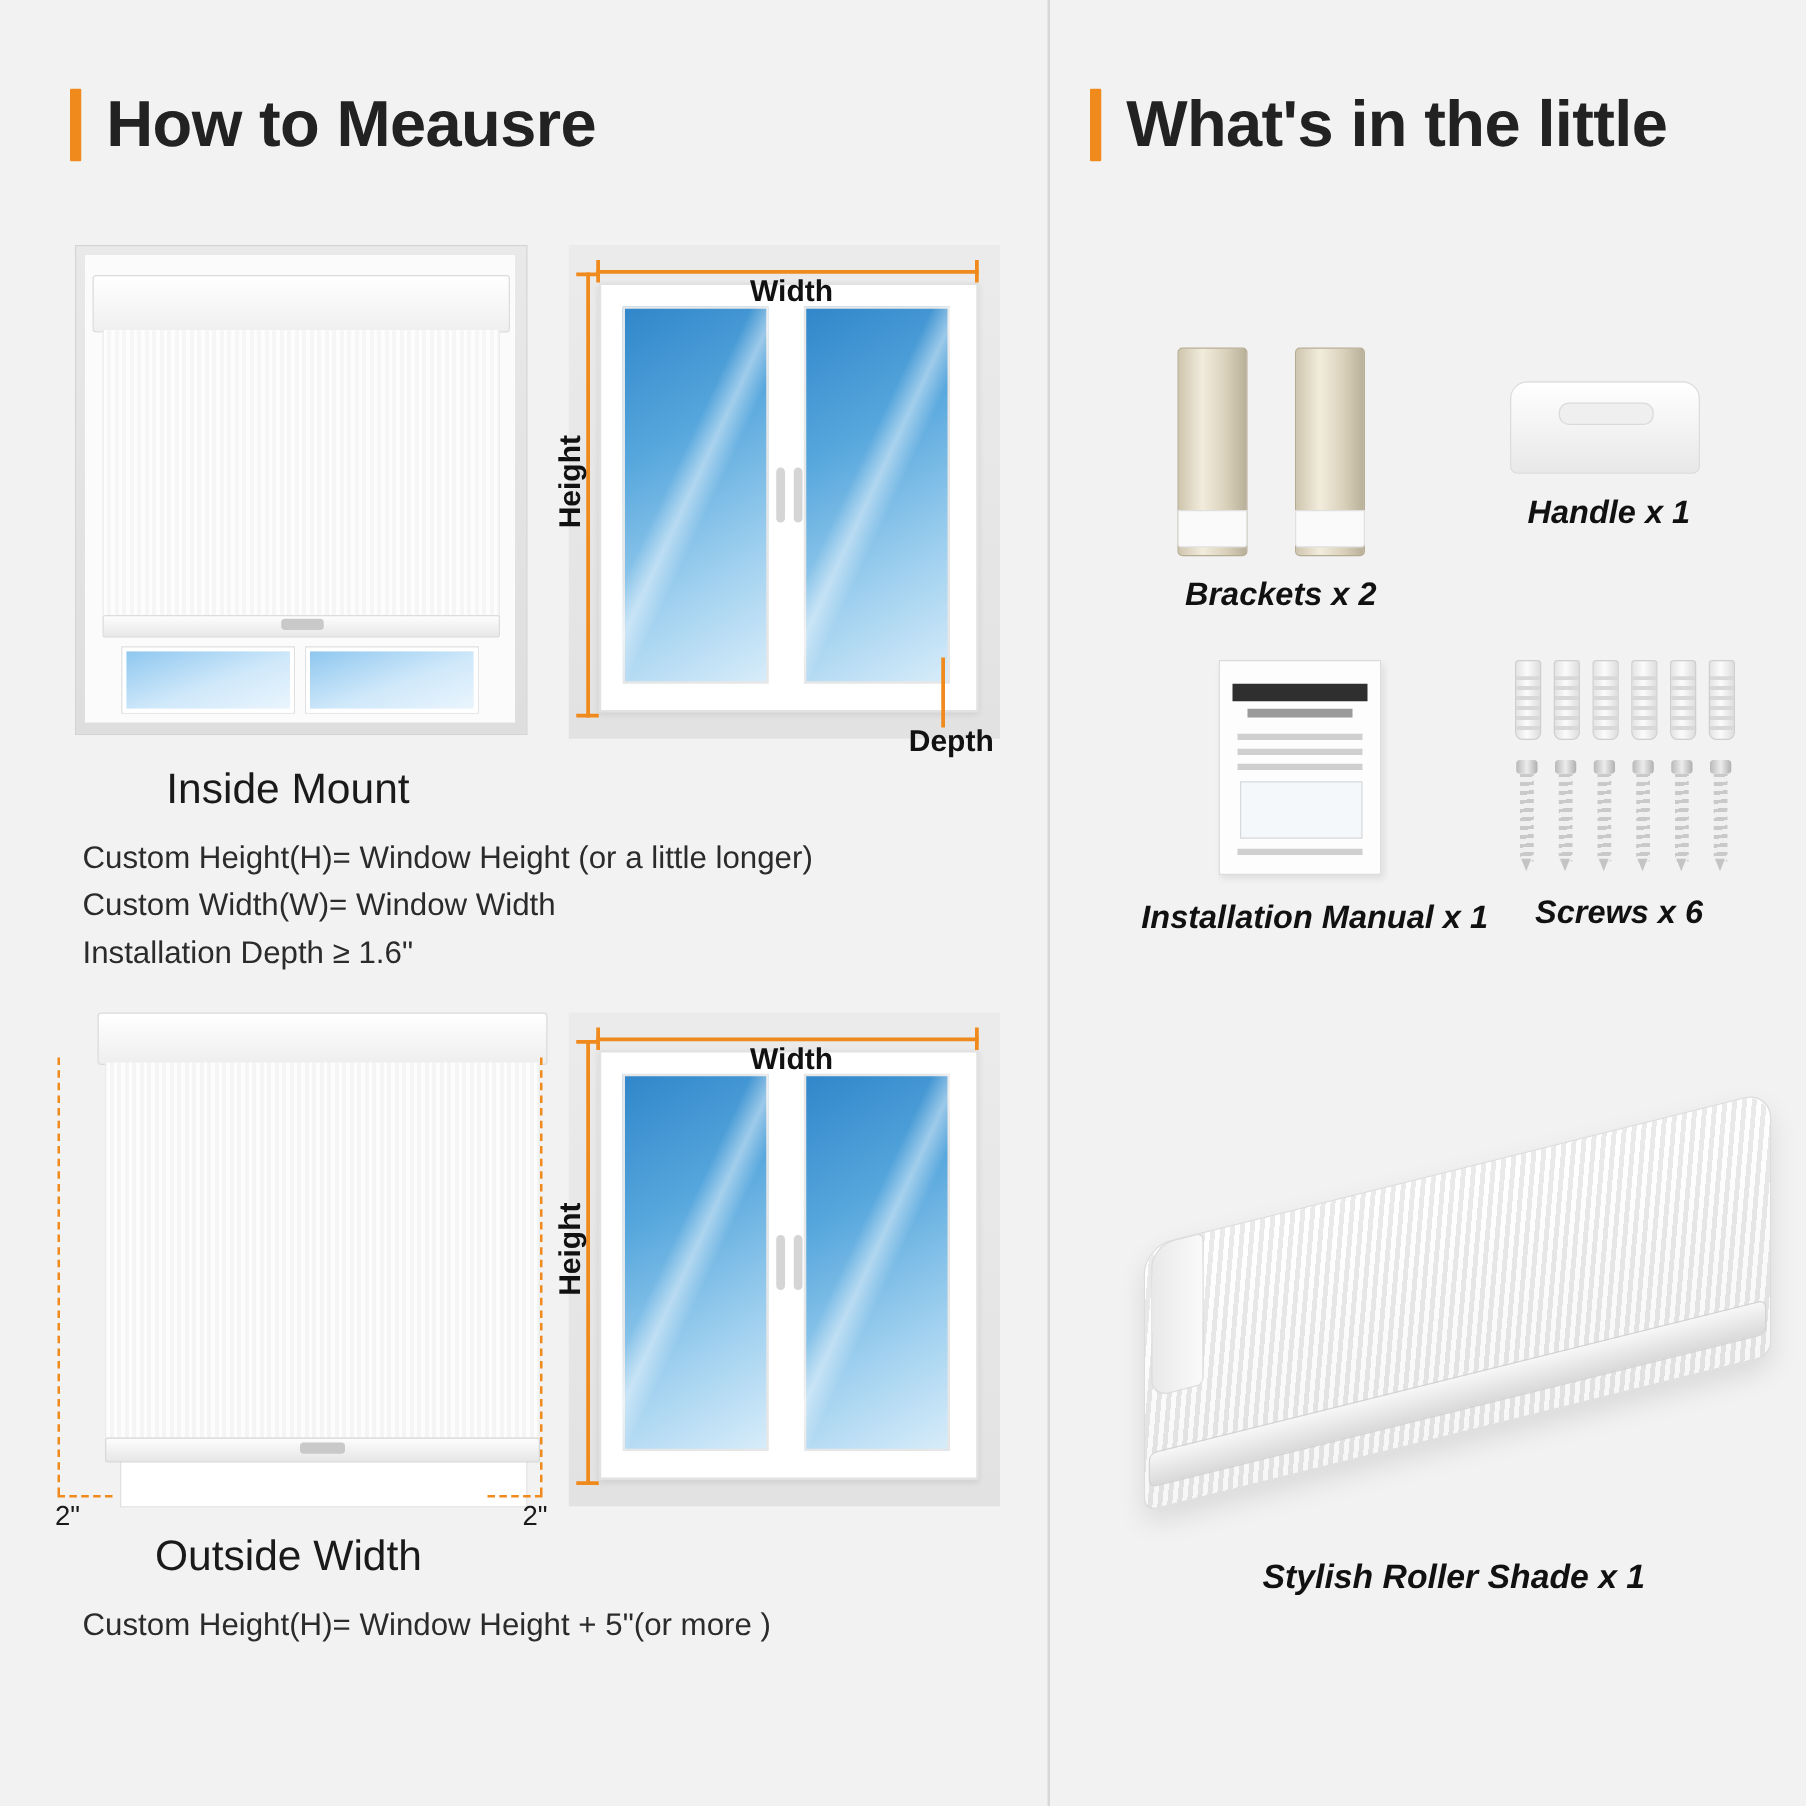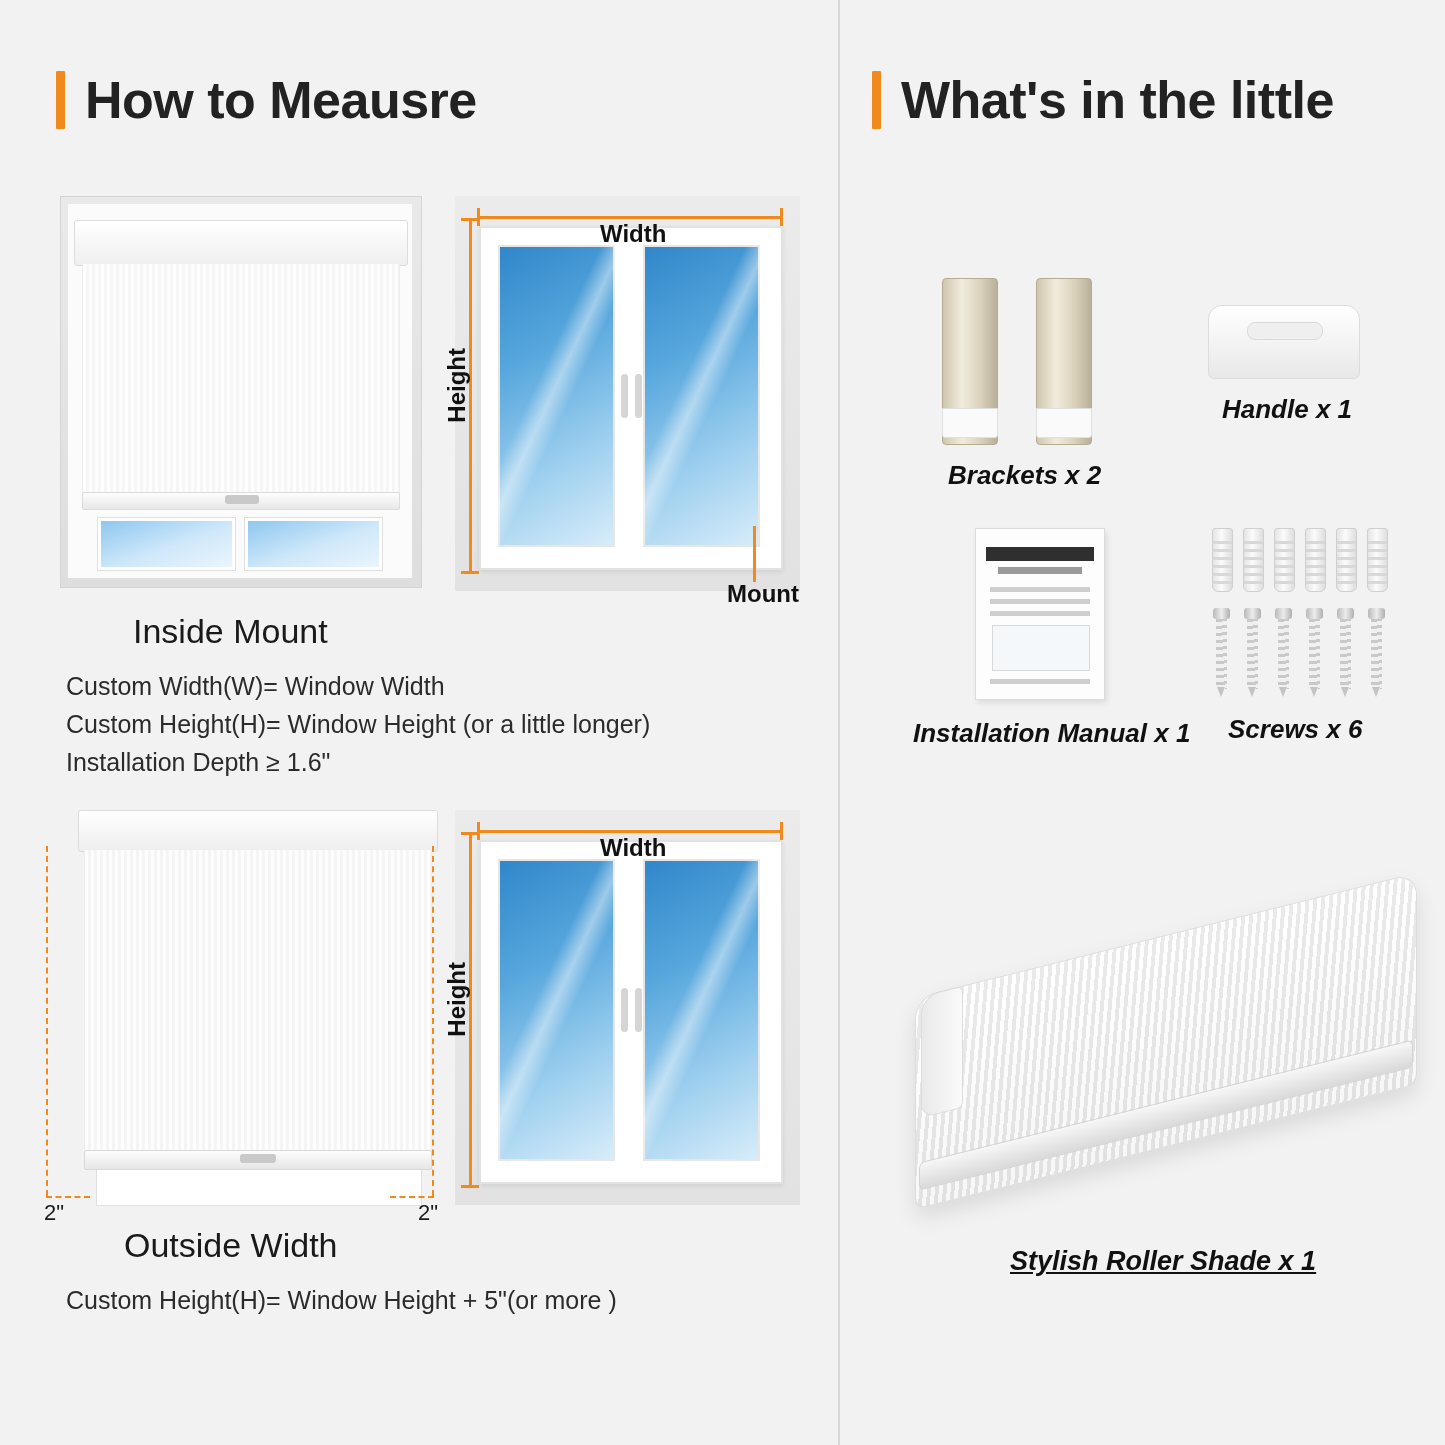--- a/index.html
+++ b/index.html
@@ -232,27 +232,27 @@
     <div class="mark mline-v" style="left:22px;top:12px;height:18px;"></div>
     <div class="mark mline-v" style="left:325px;top:12px;height:18px;"></div>
     <div class="mlabel" style="left:145px;top:24px;">Width</div>
 
     <div class="mark mline-v" style="left:14px;top:22px;height:356px;"></div>
     <div class="mark mline-h" style="left:6px;top:22px;width:18px;"></div>
     <div class="mark mline-h" style="left:6px;top:375px;width:18px;"></div>
     <div class="mlabel vert" style="left:-12px;top:152px;">Height</div>
 
     <div class="mark mline-v" style="left:298px;top:330px;height:56px;"></div>
-    <div class="mlabel" style="left:272px;top:384px;">Mount</div>
+    <div class="mlabel" style="left:272px;top:384px;">Depth</div>
   </div>
 
   <div class="mount-title" style="left:133px;top:612px;">Inside Mount</div>
   <div class="mount-lines" style="left:66px;top:668px;">
+    <div>Custom Height(H)= Window Height (or a little longer)</div>
     <div>Custom Width(W)= Window Width</div>
-    <div>Custom Height(H)= Window Height (or a little longer)</div>
     <div>Installation Depth ≥ 1.6"</div>
   </div>
 
   <div class="shade-box" id="outside-draw">
     <div class="headrail"></div>
     <div class="fabric"></div>
     <div class="windowblock"></div>
     <div class="bottombar"></div>
     <div class="handle"></div>
 
@@ -387,15 +387,15 @@
     <div class="part-label" style="left:1228px;top:714px;">Screws  x 6</div>
   </div>
 
   <div id="roller">
     <div class="tube">
       <div class="tube-tex"></div>
     </div>
     <div class="lip"></div>
     <div class="endcap"></div>
   </div>
-  <div class="part-label" style="left:1010px;top:1246px;font-size:27px;text-decoration:underline;">Stylish Roller Shade x 1</div>
+  <div class="part-label" style="left:1010px;top:1246px;font-size:27px;">Stylish Roller Shade x 1</div>
 
 </div>
 
 </body></html>

